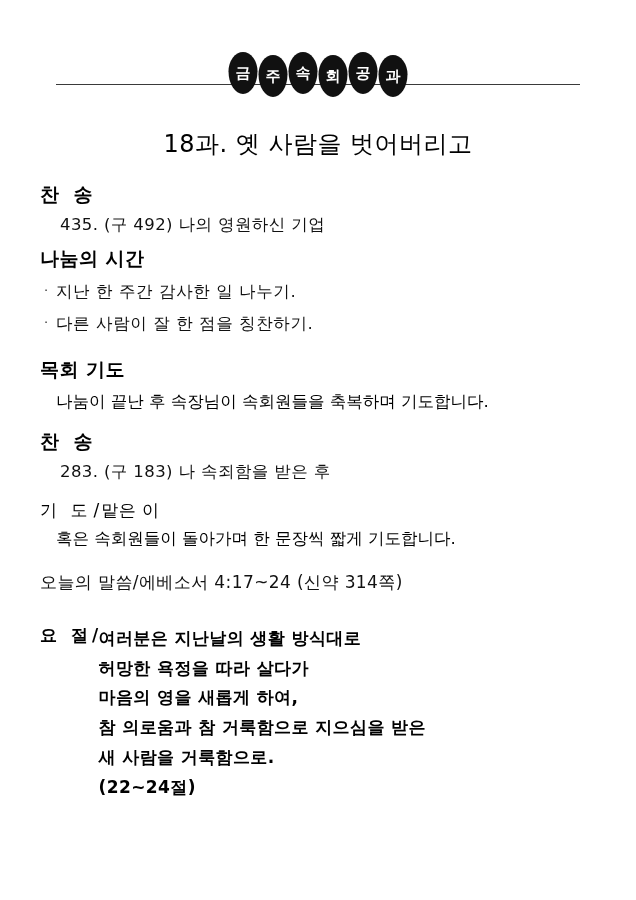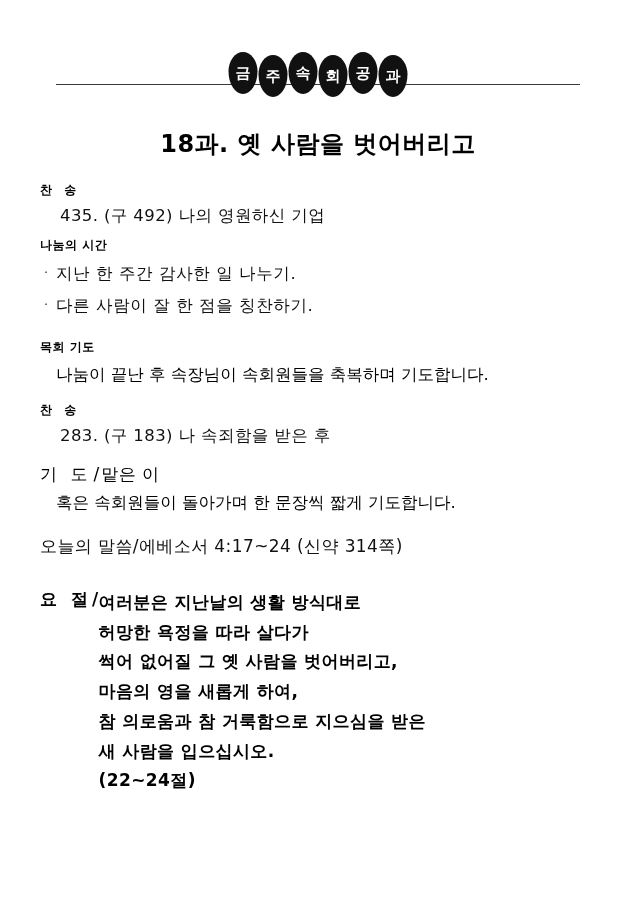--- a/index.html
+++ b/index.html
@@ -61,33 +61,33 @@
     letter-spacing: 0;
     line-height: 1;
   }
   .badge-bubble:nth-child(odd) { margin-bottom: 3px; }
   .badge-bubble:nth-child(even) { margin-bottom: 0px; }
 
   
   .doc-title {
     text-align: center;
     font-size: 24px;
-    font-weight: bold;
+    font-weight: normal;
     letter-spacing: 0.5px;
     margin-top: 12px;
     margin-bottom: 22px;
     color: #000;
   }
 
   
   .section {
     margin-bottom: 4px;
   }
   .sec-head {
-    font-size: 12px;
+    font-size: 19px;
     font-weight: bold;
     color: #000;
     margin: 0 0 6px 6px;
     letter-spacing: 0.5px;
   }
   .sec-head.spaced { letter-spacing: 4px; }
   .sec-body {
     font-size: 16.5px;
     color: #000000;
     margin: 0 0 8px 22px;
@@ -215,21 +215,20 @@
   <div class="today-row">
     <span>오늘의 말씀</span><span class="sep">/</span><span>에베소서 4:17~24 (신약 314쪽)</span>
   </div>
 
   <div class="verse-block">
     <span class="verse-head">
       <span class="lead">요  절</span><span class="sep">/</span>
     </span><span class="verse-lines">
       <div class="verse-first">여러분은 지난날의 생활 방식대로</div>
       <div>허망한 욕정을 따라 살다가</div>
-      <div>썩어 없어질 그 옛 사람을 벗어버리고,</div>
       <div>마음의 영을 새롭게 하여,</div>
       <div>참 의로움과 참 거룩함으로 지으심을 받은</div>
-      <div>새 사람을 입으십시오.</div>
+      <div>새 사람을 거룩함으로.</div>
       <div>(22~24절)</div>
     </span>
   </div>
 
 </div>
 
 </body></html>

